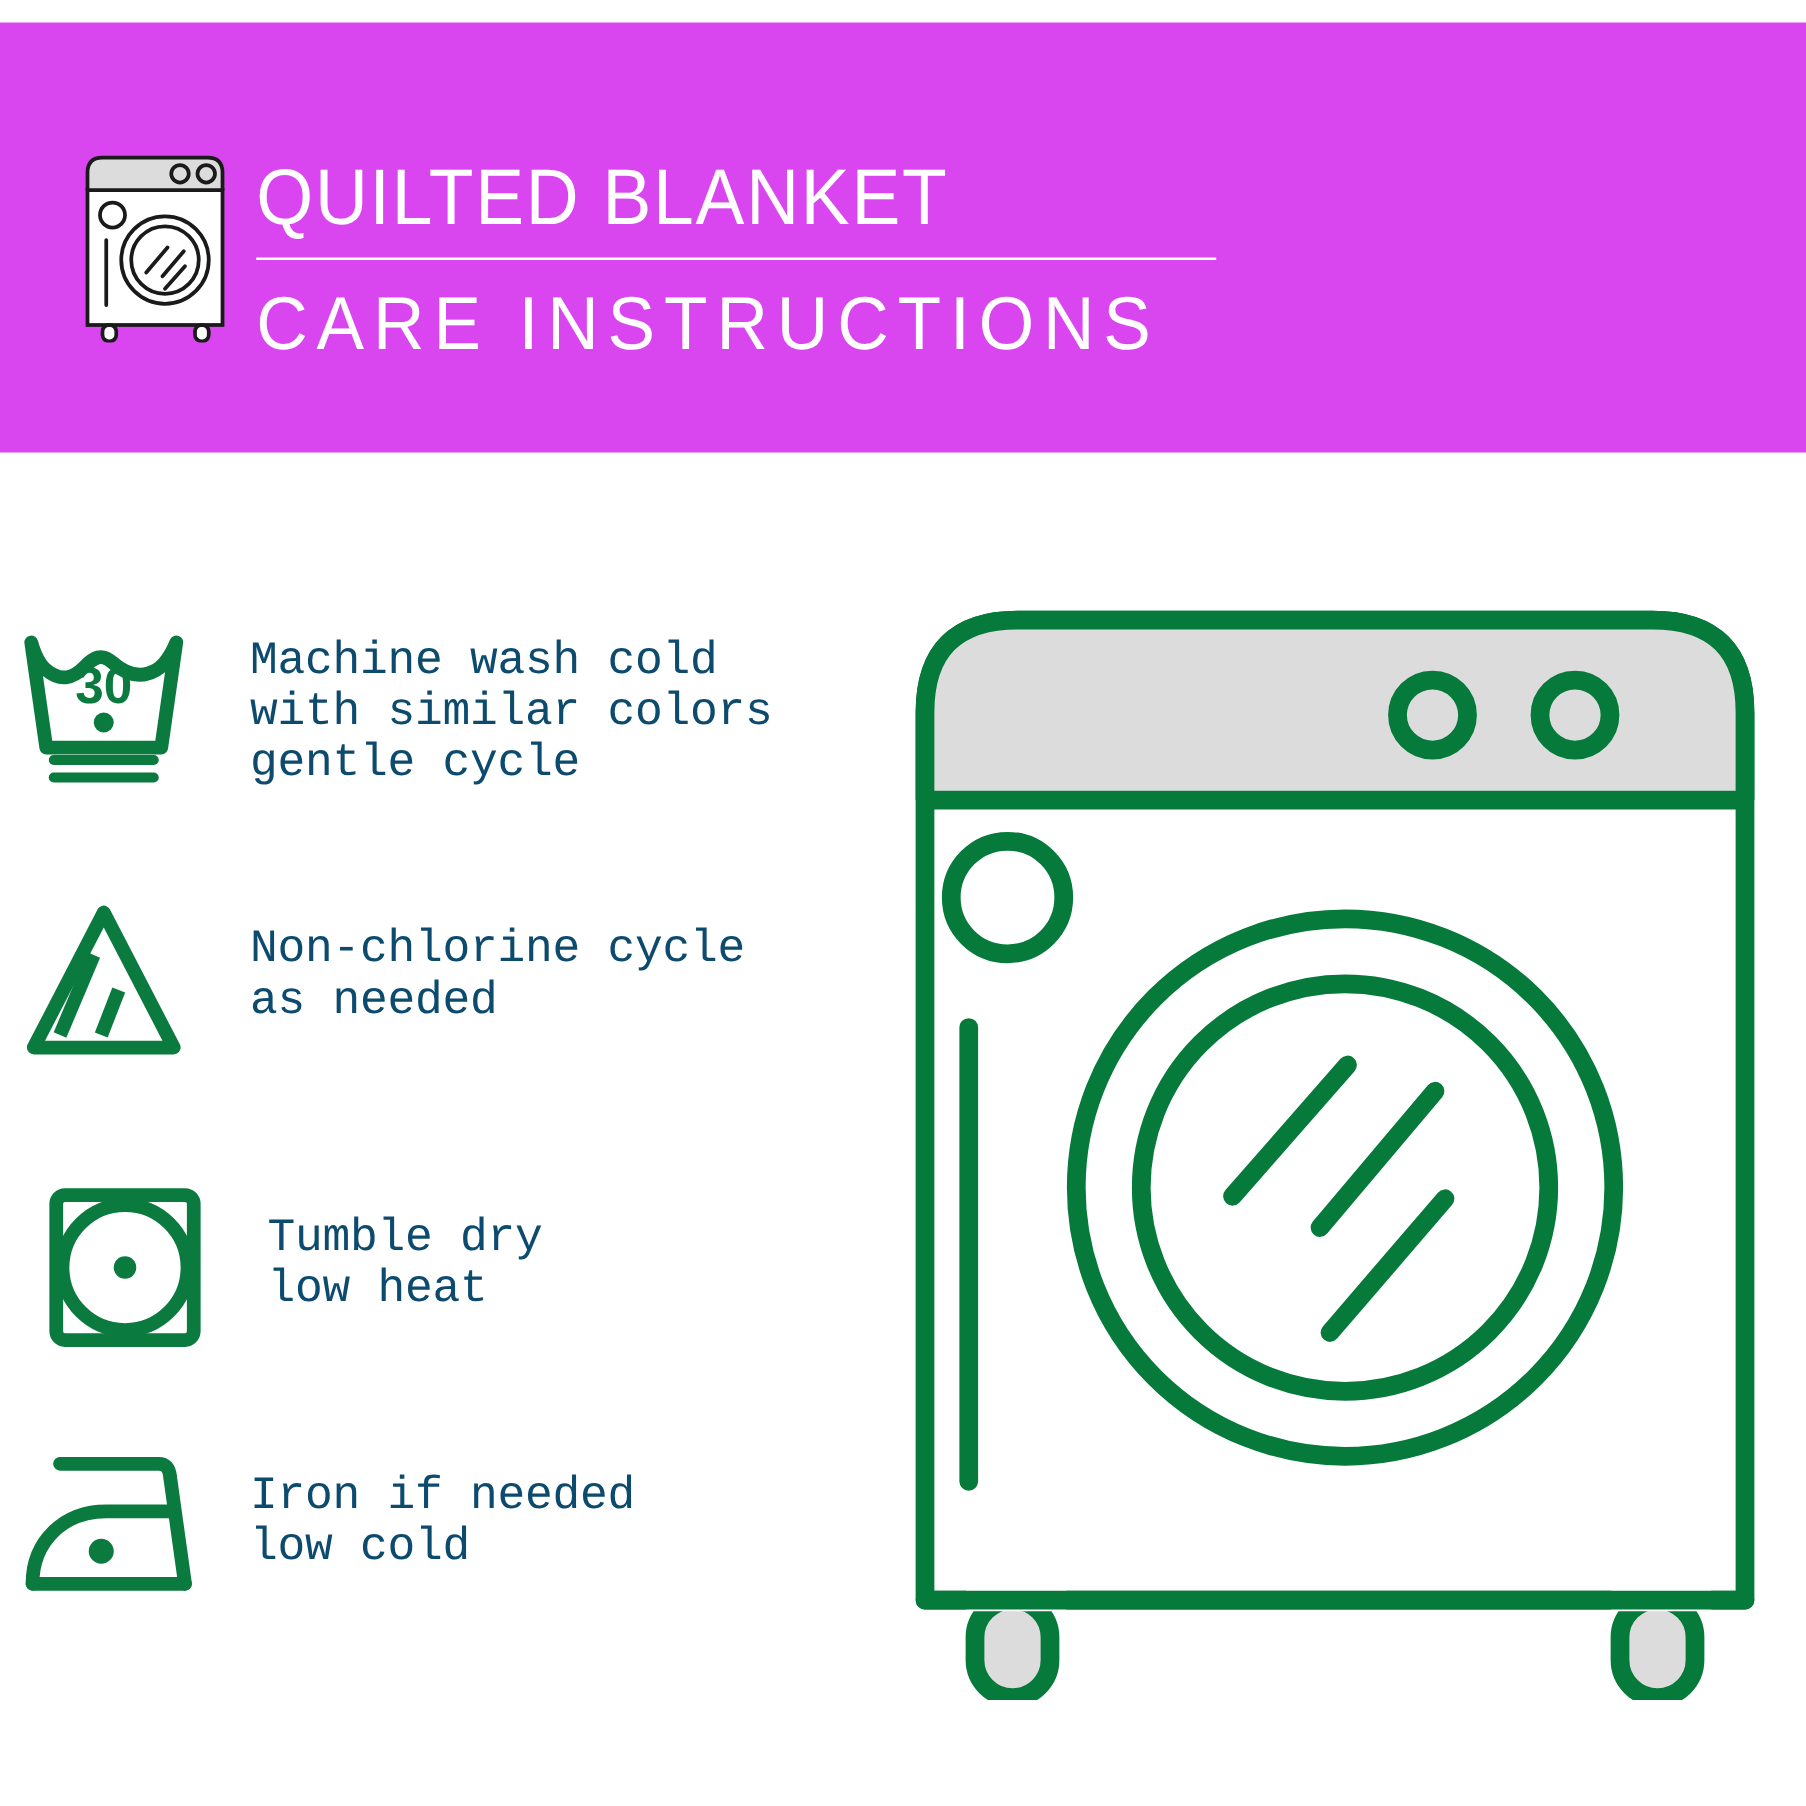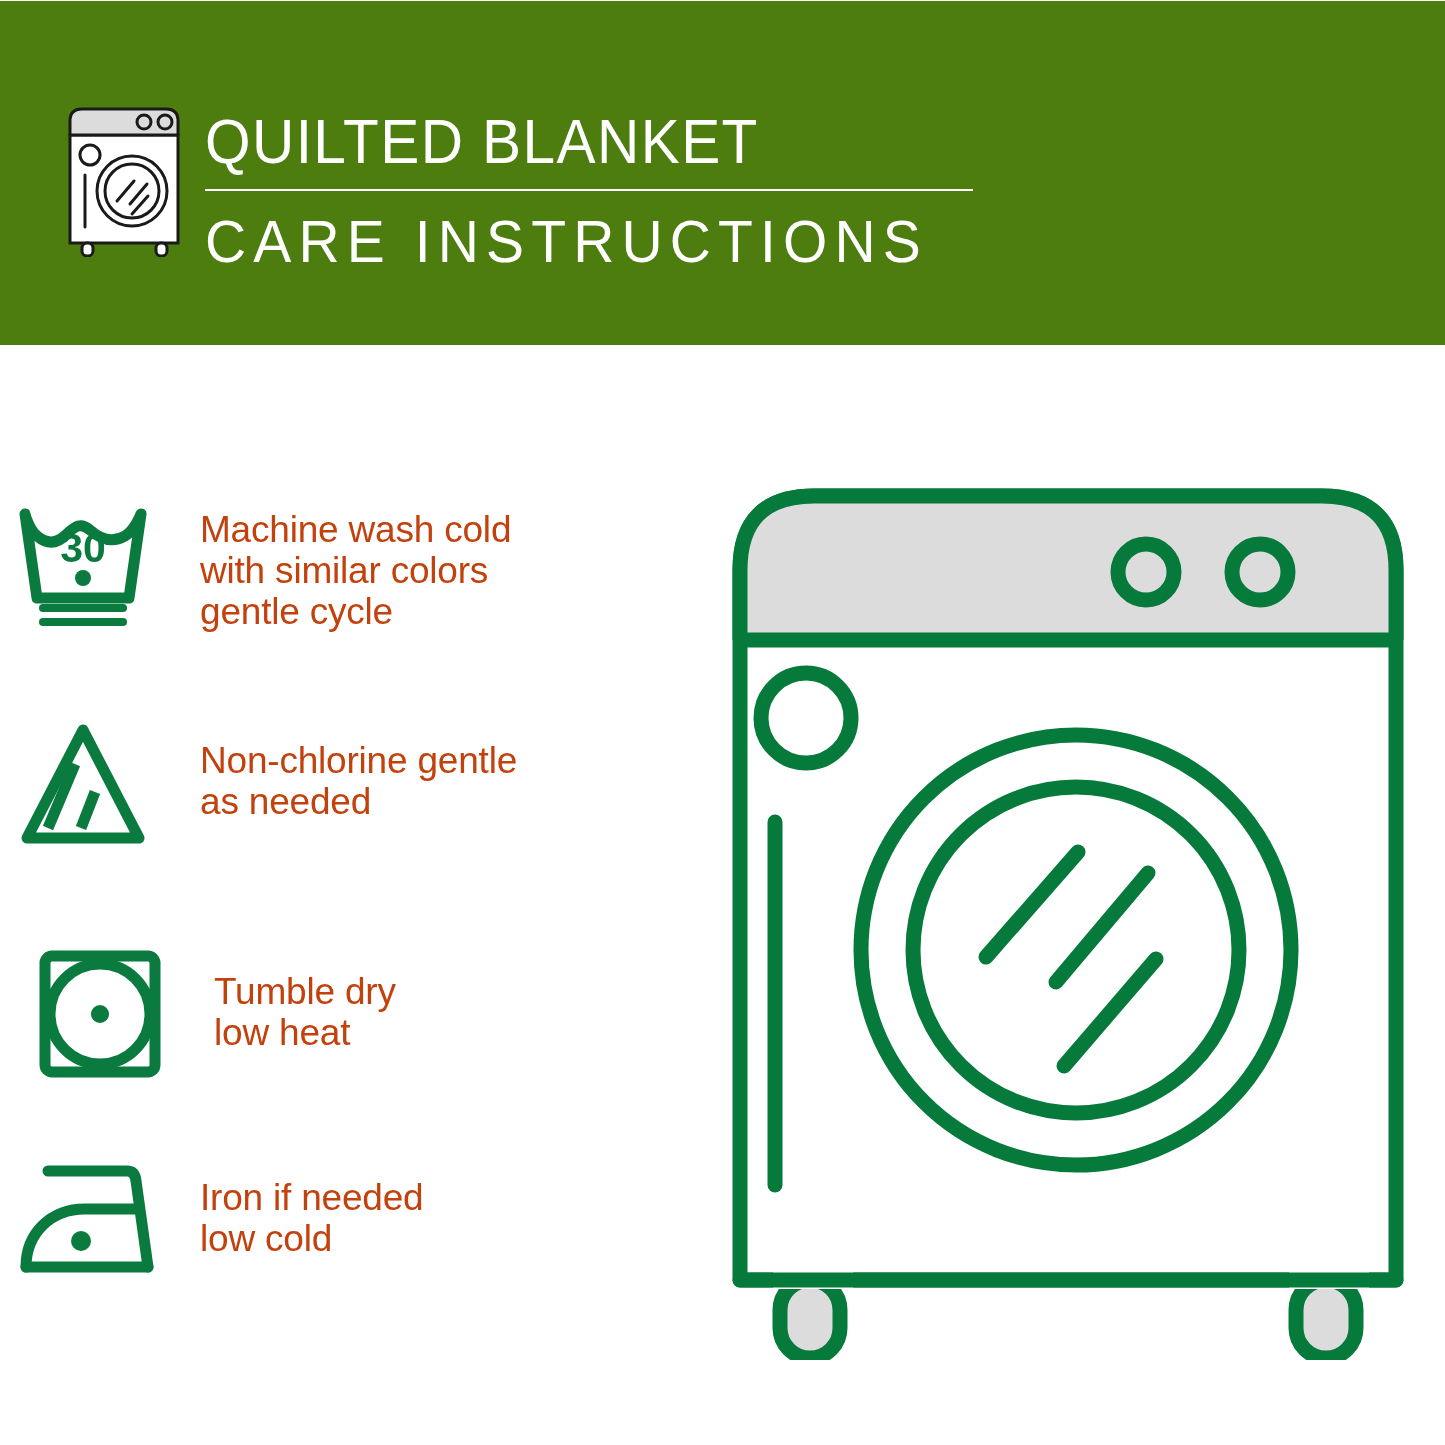--- a/index.html
+++ b/index.html
@@ -15,24 +15,24 @@
     width: 1445px;
     height: 1445px;
     background: #ffffff;
     overflow: hidden;
   }
 
   
   #header {
     position: absolute;
     left: 0;
-    top: 1px;
+    top: 18px;
     width: 1445px;
     height: 344px;
-    background: #4d7c0f;
+    background: #d946ef;
   }
   #header-logo {
     position: absolute;
     left: 62px;
     top: 104px;
     width: 128px;
     height: 152px;
   }
   #header-text {
     position: absolute;
@@ -86,24 +86,24 @@
     align-items: flex-start;
     gap: 20px;
   }
   .care-sym {
     width: 180px;
     flex: 0 0 180px;
     display: flex;
     justify-content: center;
   }
   .care-text {
-    font-family: Liberation Sans, sans-serif;
+    font-family: Liberation Mono, monospace;
     font-size: 37px;
     font-weight: 400;
-    color: #c2410c;
+    color: #0c4a6e;
     line-height: 41px;
     letter-spacing: -0.2px;
     white-space: pre-line;
   }
   #row-0 { top: 148px; }
   #row-0 .care-text { padding-top: 17px; }
   #row-1 { top: 372px; }
   #row-1 .care-text { padding-top: 24px; }
   #row-2 { top: 600px; padding-left: 14px; }
   #row-2 .care-text { padding-top: 27px; }
@@ -185,21 +185,21 @@
     <div class="care-row" id="row-1">
       <div class="care-sym">
         <svg viewBox="0 0 150 140" width="150" height="140" aria-hidden="true">
 
           <path d="M68 14 L124 122 L12 122 Z" fill="none" stroke="#0B7A3E" stroke-width="11" stroke-linejoin="round"></path>
 
           <line x1="60" y1="48" x2="33" y2="112" stroke="#0B7A3E" stroke-width="11" stroke-linecap="butt"></line>
           <line x1="80" y1="76" x2="66" y2="112" stroke="#0B7A3E" stroke-width="11" stroke-linecap="butt"></line>
         </svg>
       </div>
-      <div class="care-text">Non-chlorine gentle
+      <div class="care-text">Non-chlorine cycle
 as needed</div>
     </div>
 
     <div class="care-row" id="row-2">
       <div class="care-sym">
         <svg viewBox="0 0 150 140" width="150" height="140" aria-hidden="true">
           <rect x="16" y="12" width="110" height="116" rx="7" fill="none" stroke="#0B7A3E" stroke-width="11"></rect>
           <circle cx="71" cy="70" r="50" fill="none" stroke="#0B7A3E" stroke-width="11"></circle>
           <circle cx="71" cy="70" r="9" fill="#0B7A3E"></circle>
         </svg>

